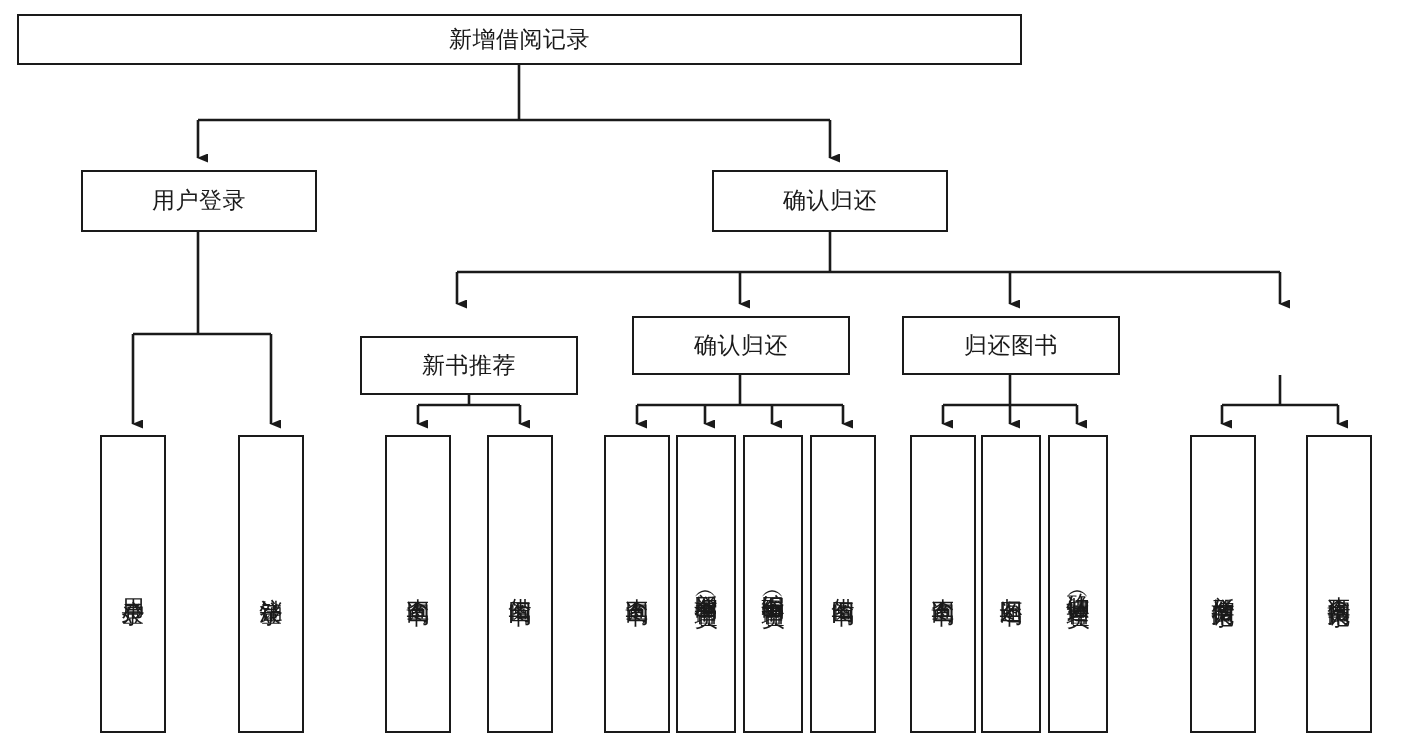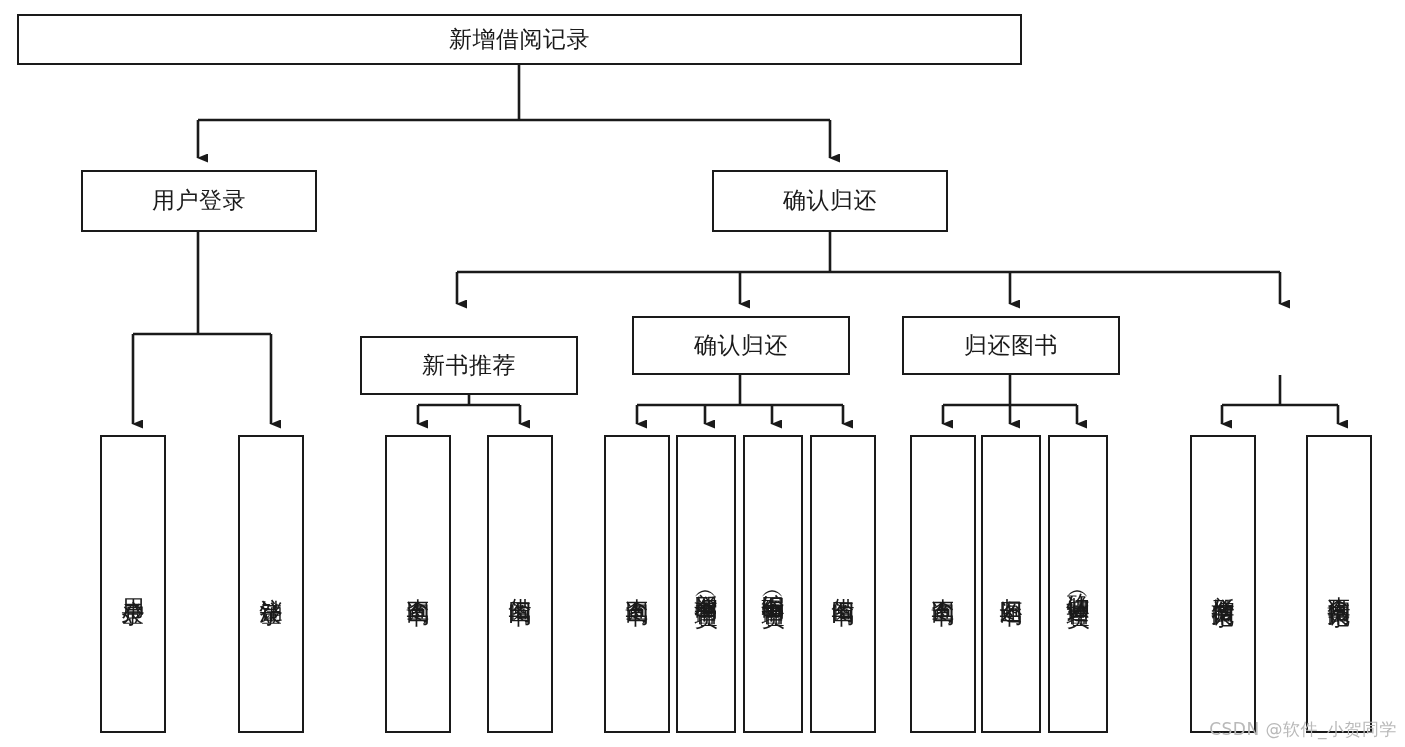--- a/index.html
+++ b/index.html
@@ -188,15 +188,14 @@
   </div>
 
   <div class="node node-v" style="left:1190px; top:435px; width:66px; height:298px;">
     <span class="node-label">新增借阅记录</span>
   </div>
 
   <div class="node node-v" style="left:1306px; top:435px; width:66px; height:298px;">
     <span class="node-label">查询借阅记录</span>
   </div>
 
-  <div id="watermark">CSDN @软件_小贺同学</div>
 
 </div>
 
 </body></html>

